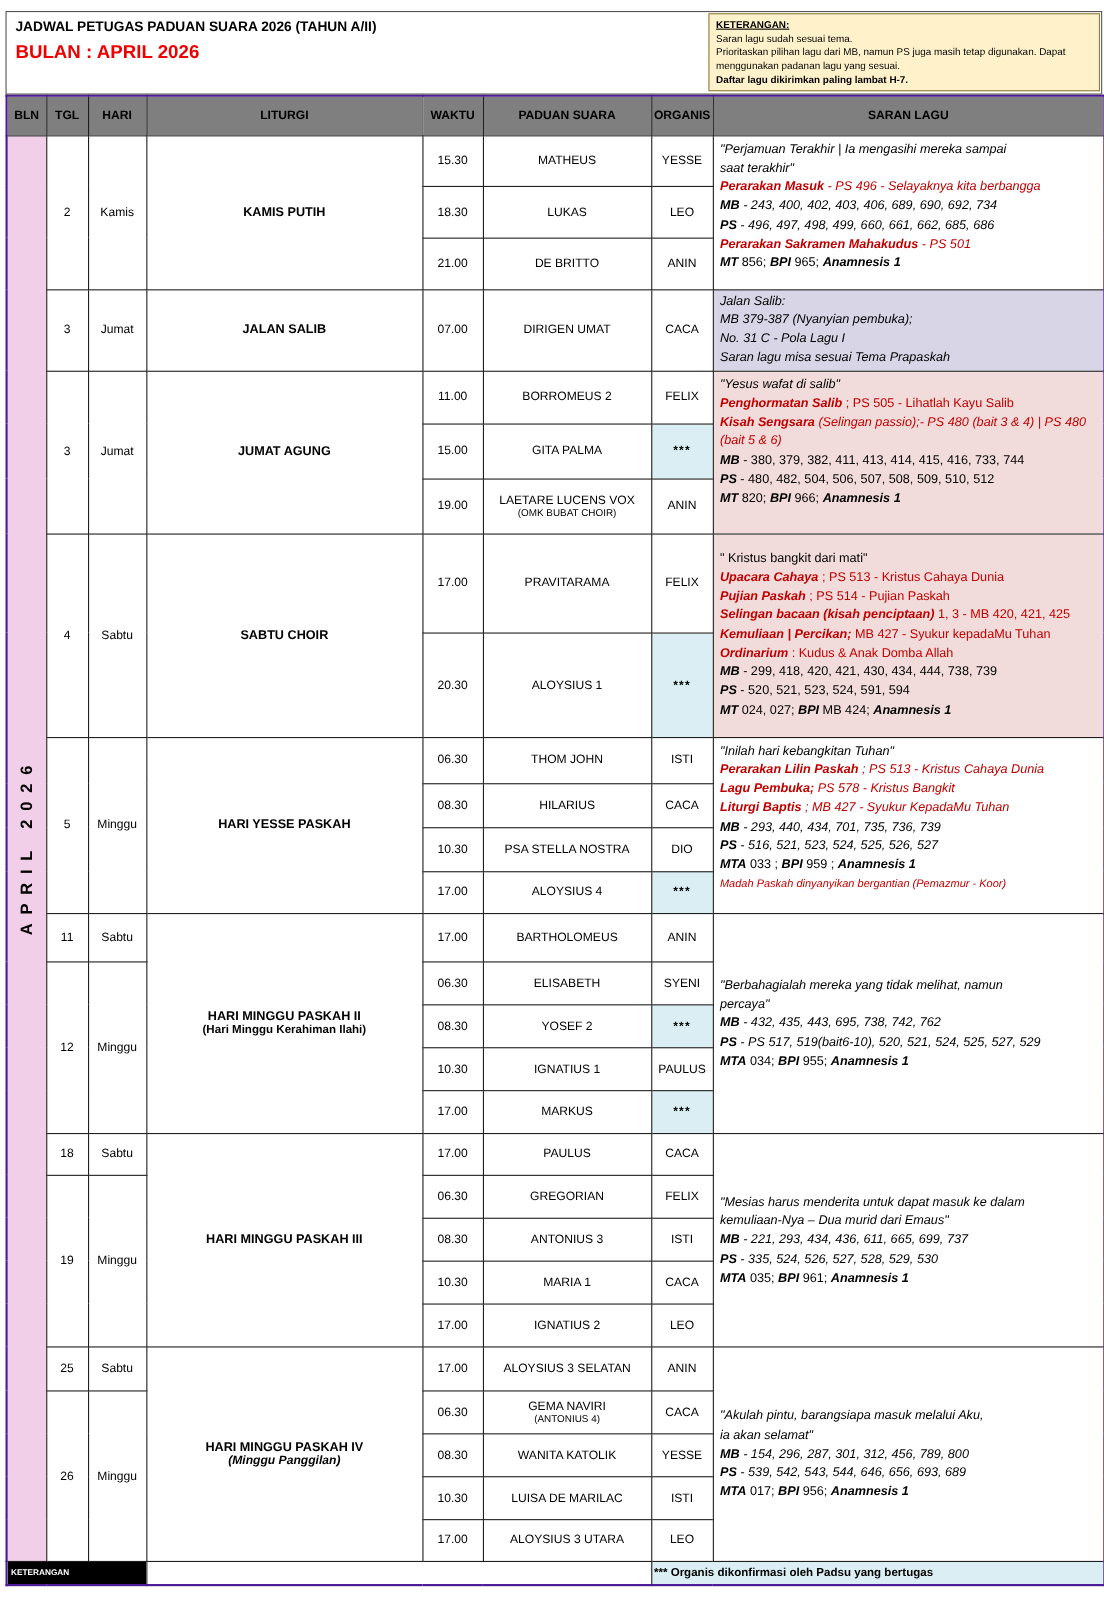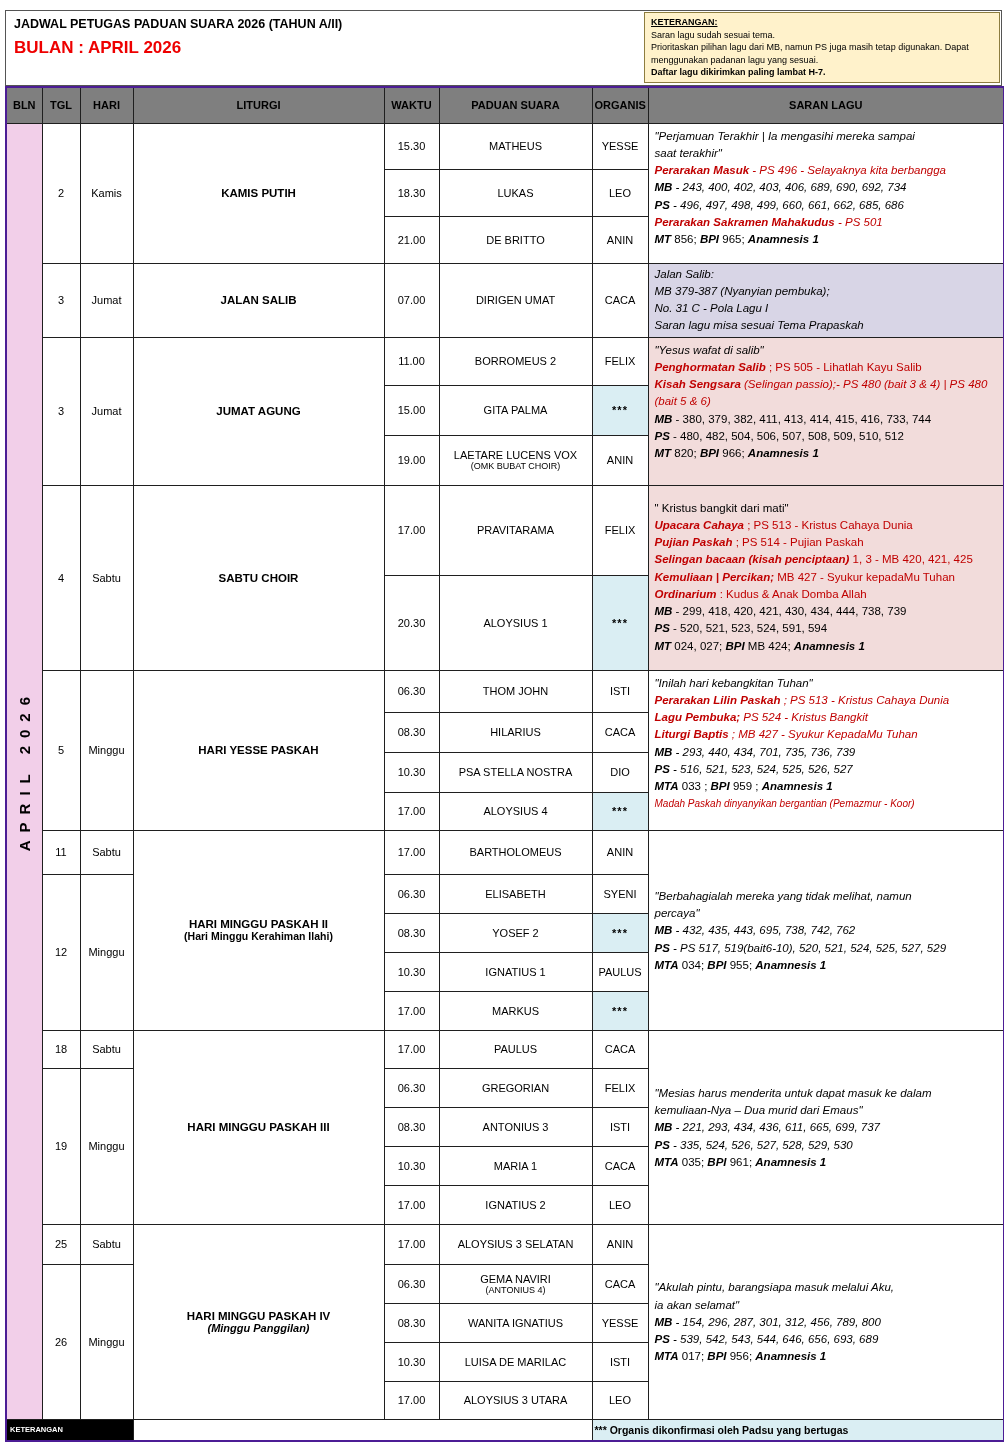--- a/index.html
+++ b/index.html
@@ -205,21 +205,21 @@
       <tr style="height:42px">
         <td class="c" rowspan="4">5</td>
         <td class="c" rowspan="4">Minggu</td>
         <td class="lit" rowspan="4">HARI YESSE PASKAH</td>
         <td class="c">06.30</td>
         <td class="padsu">THOM JOHN</td>
         <td class="org">ISTI</td>
         <td class="saran" rowspan="4">
             <div class="rl"><span class="sg-i">"Inilah hari kebangkitan Tuhan"</span></div>
             <div class="rl"><span class="sg-rbi">Perarakan Lilin Paskah</span><span class="sg-ri"> ; PS 513 - Kristus Cahaya Dunia</span></div>
-            <div class="rl"><span class="sg-rbi">Lagu Pembuka;</span><span class="sg-ri">  PS 524 - Kristus Bangkit</span></div>
+            <div class="rl"><span class="sg-rbi">Lagu Pembuka;</span><span class="sg-ri">  PS 578 - Kristus Bangkit</span></div>
             <div class="rl"><span class="sg-rbi">Liturgi Baptis</span><span class="sg-ri"> ; MB 427 - Syukur KepadaMu Tuhan</span></div>
             <div class="rl"><span class="sg-bi">MB</span><span class="sg-i"> - 293, 440, 434, 701, 735, 736, 739</span></div>
             <div class="rl"><span class="sg-bi">PS</span><span class="sg-i"> - 516, 521, 523, 524, 525, 526, 527</span></div>
             <div class="rl"><span class="sg-bi">MTA</span><span class="sg-n"> 033 ;  </span><span class="sg-bi">BPI</span><span class="sg-n"> 959 ;  </span><span class="sg-bi">Anamnesis 1</span></div>
             <div class="rl"><span class="sg-ris">Madah Paskah dinyanyikan bergantian (Pemazmur - Koor)</span></div>
           </td>
       </tr>
       <tr style="height:40px">
         <td class="c">08.30</td>
         <td class="padsu">HILARIUS</td>
@@ -338,21 +338,21 @@
         <td class="c" rowspan="4">Minggu</td>
         <td class="c">06.30</td>
         <td class="padsu">
           <div>GEMA NAVIRI</div>
           <div class="pad-sub">(ANTONIUS 4)</div>
         </td>
         <td class="org">CACA</td>
       </tr>
       <tr style="height:39px">
         <td class="c">08.30</td>
-        <td class="padsu">WANITA IGNATIUS</td>
+        <td class="padsu">WANITA KATOLIK</td>
         <td class="org">YESSE</td>
       </tr>
       <tr style="height:39px">
         <td class="c">10.30</td>
         <td class="padsu">LUISA DE MARILAC</td>
         <td class="org">ISTI</td>
       </tr>
       <tr style="height:38px">
         <td class="c">17.00</td>
         <td class="padsu">ALOYSIUS 3 UTARA</td>

